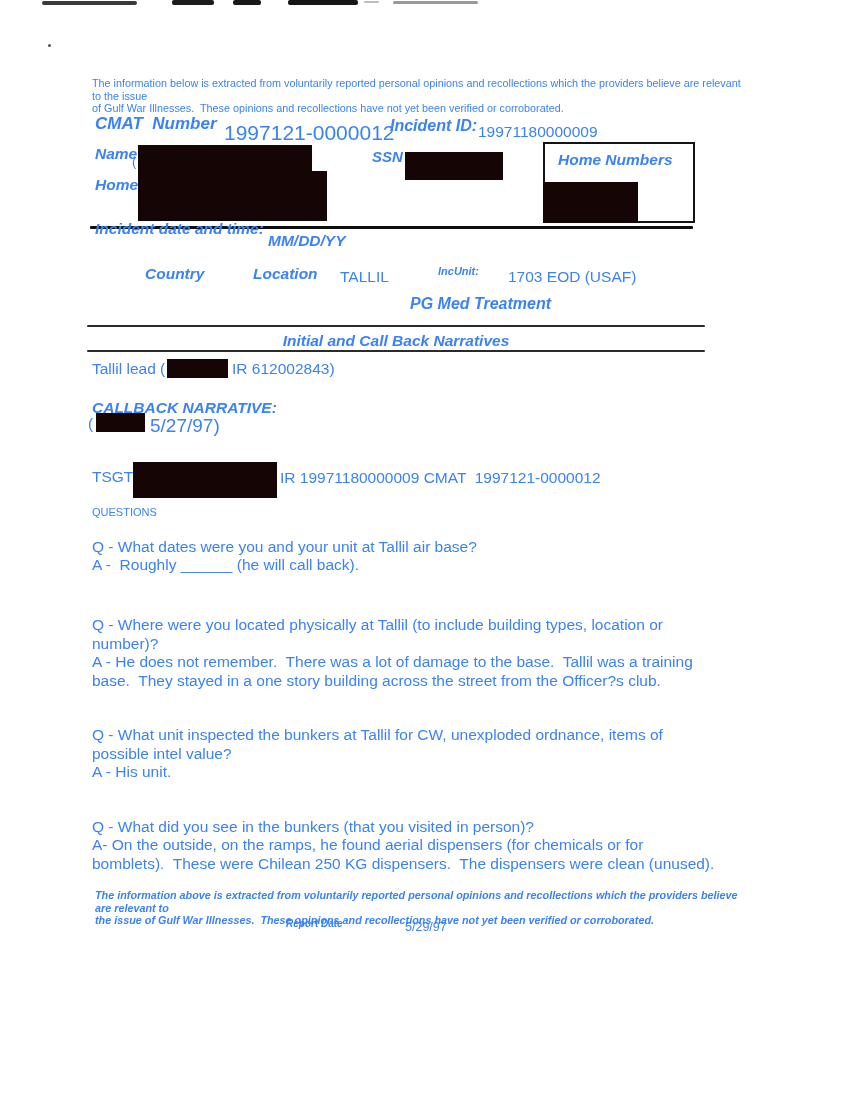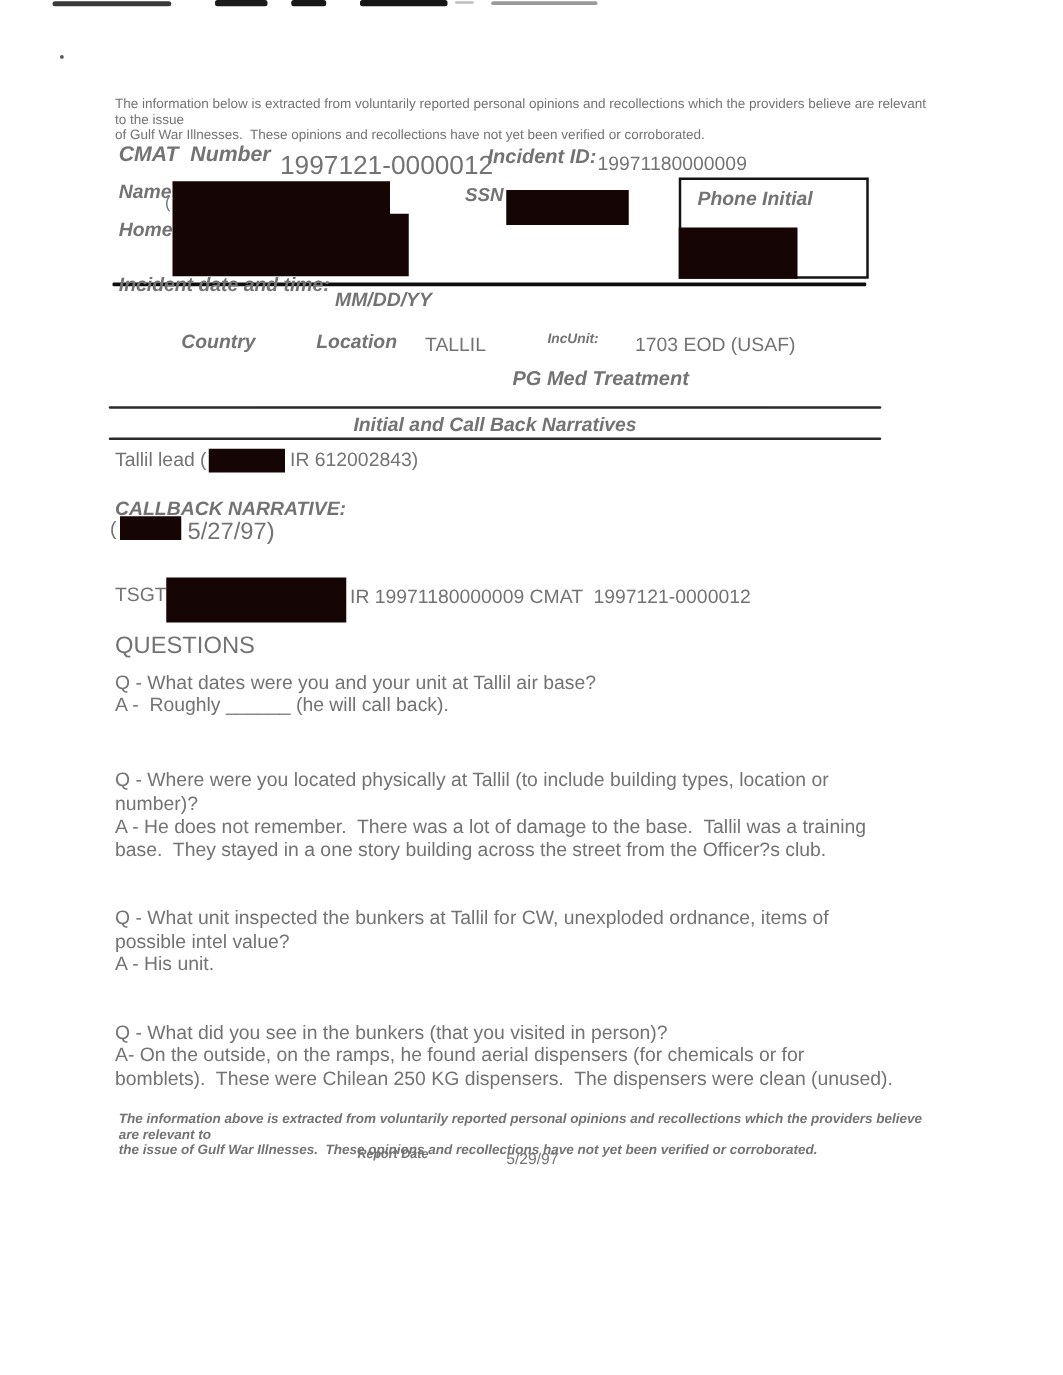--- a/index.html
+++ b/index.html
@@ -1,18 +1,18 @@
 <!DOCTYPE html>
 <html><head>
 <meta charset="utf-8">
 <style>
   html,body{margin:0;padding:0;background:#fff;}
   .page{
     position:relative;width:850px;height:1100px;background:#fff;overflow:hidden;
-    font-family:"Liberation Sans",sans-serif;color:#737373;
+    font-family:"Liberation Sans",sans-serif;color:#3b82f6;
   }
   .abs{position:absolute;}
   .txt{white-space:pre-wrap;}
   .lbl{font-weight:bold;font-style:italic;}
   .body-text{font-size:15.5px;line-height:18.5px;white-space:pre-wrap;width:640px;}
   .redact{position:absolute;background:#150505;}
   .rule{position:absolute;background:#1a1a1a;border-radius:1px;}
   .streak{position:absolute;border-radius:2px;}
   .phone-box{position:absolute;border:2px solid #141414;background:#fff;}
   .small-disc{font-size:10.8px;line-height:12.6px;}
@@ -40,21 +40,21 @@
 
   <div class="abs lbl txt" style="left:95px;top:145px;font-size:15.5px;">Name</div>
   <div class="abs txt" style="left:132px;top:154px;font-size:13px;">(</div>
   <div class="redact" style="left:138px;top:145px;width:174px;height:76px;"></div>
   <div class="redact" style="left:312px;top:171px;width:15px;height:50px;"></div>
 
   <div class="abs lbl txt" style="left:372px;top:148px;font-size:15px;">SSN</div>
   <div class="redact" style="left:405px;top:152px;width:98px;height:28px;"></div>
 
   <div class="phone-box" style="left:543px;top:142px;width:148px;height:77px;"></div>
-  <div class="abs lbl txt" style="left:558px;top:151px;font-size:15.5px;">Phone Initial</div>
+  <div class="abs lbl txt" style="left:558px;top:151px;font-size:15.5px;">Home Numbers</div>
   <div class="redact" style="left:543px;top:182px;width:95px;height:41px;"></div>
 
   <div class="abs lbl txt" style="left:95px;top:176px;font-size:15.5px;">Home</div>
 
   <div class="rule" style="left:90px;top:226px;width:603px;height:3px;background:#0e0e0e;"></div>
 
   <div class="abs lbl txt" style="left:95px;top:220px;font-size:15.5px;">Incident date and time:</div>
   <div class="abs lbl txt" style="left:268px;top:232px;font-size:15.5px;">MM/DD/YY</div>
 
   <div class="abs lbl txt" style="left:97px;top:265px;font-size:15.5px;margin-left:48px;">Country</div>
@@ -75,21 +75,21 @@
 
   <div class="abs lbl txt" style="left:92px;top:399px;font-size:15.5px;">CALLBACK NARRATIVE:</div>
   <div class="abs txt" style="left:88px;top:415px;font-size:15.5px;">(</div>
   <div class="redact" style="left:96px;top:413px;width:49px;height:19px;"></div>
   <div class="abs txt" style="left:150px;top:415px;font-size:19px;">5/27/97)</div>
 
   <div class="abs txt" style="left:92px;top:468px;font-size:15.5px;">TSGT</div>
   <div class="redact" style="left:133px;top:462px;width:144px;height:36px;"></div>
   <div class="abs txt" style="left:280px;top:469px;font-size:15.5px;">IR 19971180000009 CMAT  1997121-0000012</div>
 
-  <div class="abs txt" style="left:92px;top:506px;font-size:19px;">QUESTIONS</div>
+  <div class="abs txt" style="left:92px;top:506px;font-size:11px;">QUESTIONS</div>
 
   <div class="abs body-text" style="left:92px;top:538px;">Q - What dates were you and your unit at Tallil air base?</div>
   <div class="abs body-text" style="left:92px;top:556px;">A -  Roughly ______ (he will call back).</div>
 
   <div class="abs body-text" style="left:92px;top:616px;">Q - Where were you located physically at Tallil (to include building types, location or
 number)?</div>
   <div class="abs body-text" style="left:92px;top:653px;">A - He does not remember.  There was a lot of damage to the base.  Tallil was a training
 base.  They stayed in a one story building across the street from the Officer?s club.</div>
 
   <div class="abs body-text" style="left:92px;top:726px;">Q - What unit inspected the bunkers at Tallil for CW, unexploded ordnance, items of

